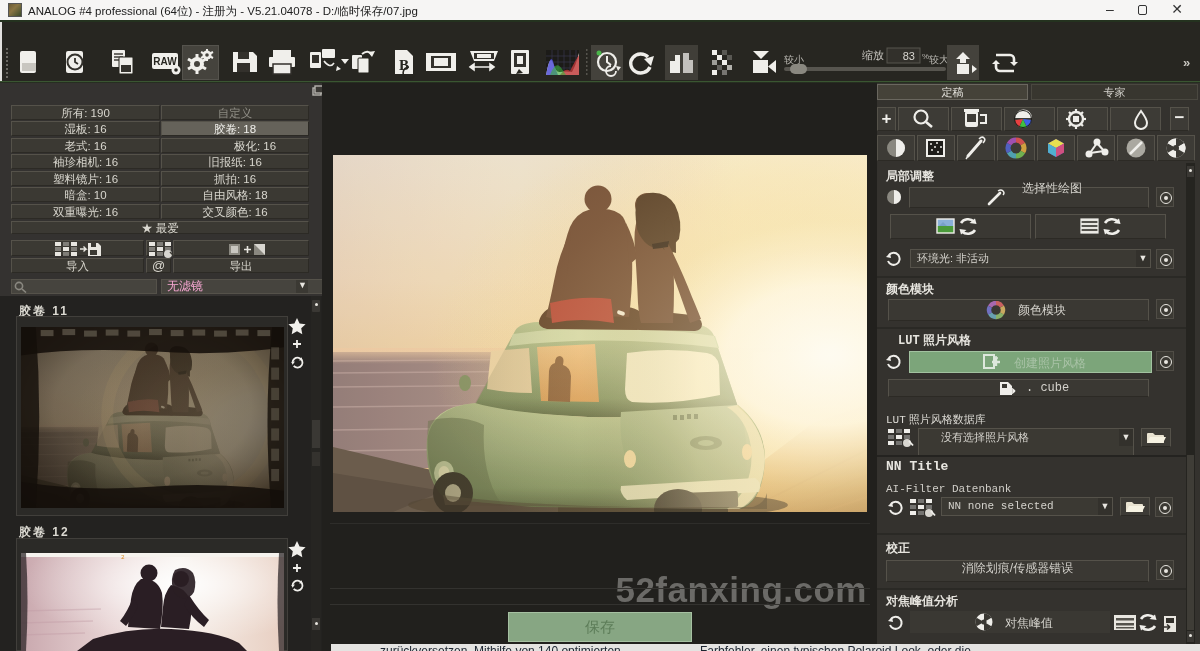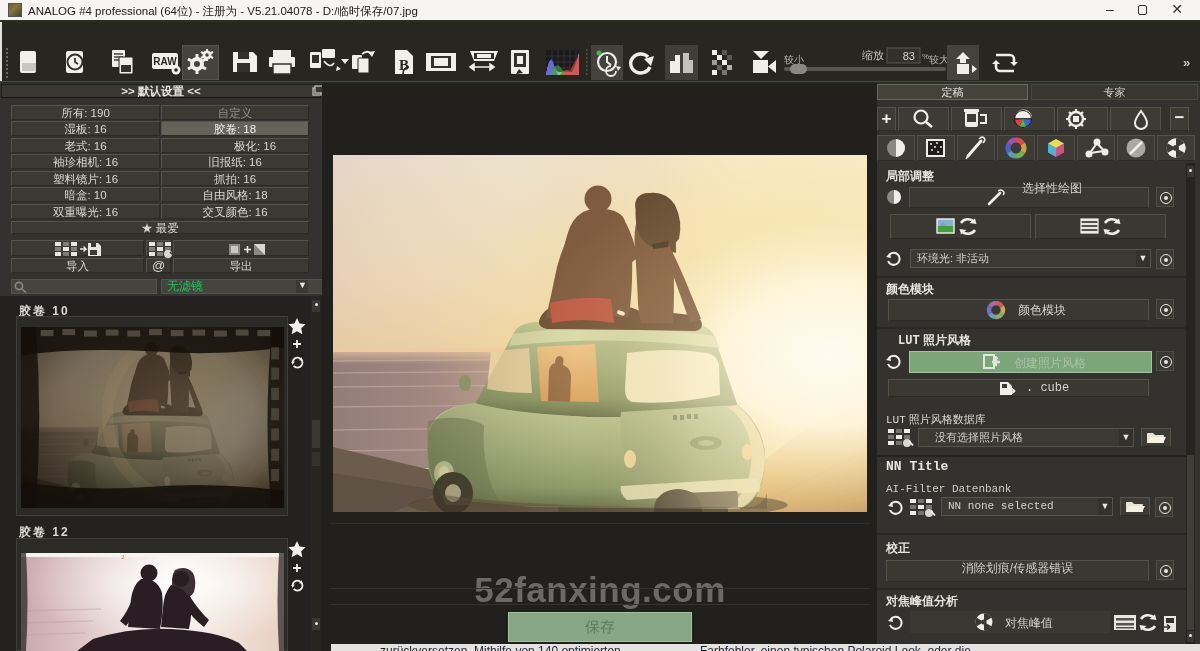--- a/index.html
+++ b/index.html
@@ -197,21 +197,20 @@
             <line x1="19" y1="13" x2="31" y2="7"></line>
         </g>
         <circle cx="25" cy="10" r="1.8" fill="#45433d"></circle>
       </g>
     </svg>
   </div>
   <div class="abs" style="left:0;top:81px;width:1200px;height:2px;background:linear-gradient(#446a3a,#1c1b18);"></div>
 
   <div class="abs" style="left:0;top:83px;width:322px;height:568px;background:#343230;"></div>
 
-  <div class="abs" style="left:1px;top:84px;width:320px;height:14px;background:#3a3834;border:1px solid #1d1c1a;border-bottom-color:#14130f;color:#e6e4de;font-weight:bold;font-size:11.5px;text-align:center;line-height:12px;">&gt;&gt; 默认设置 &lt;&lt;</div>
   <div id="leftgrid">
     <svg class="abs" style="left:312px;top:85px" width="12" height="12">
         <rect x="1" y="3" width="8" height="7" fill="none" stroke="#b5b3ad" stroke-width="1.4"></rect>
         <rect x="3" y="1" width="8" height="7" fill="#3a3834" stroke="#b5b3ad" stroke-width="1.4"></rect>
       </svg>
     <style>
       .gb { position:absolute; background:#3b3933; border:1px solid #55524a; border-bottom-color:#2c2a25; border-right-color:#2c2a25;
             color:#d8d6ce; font-size:11.5px; text-align:center; height:15px; line-height:14px; }
       .c1 { left:11px; width:149px; } .c2 { left:161px; width:148px; }
     </style>
@@ -275,28 +274,28 @@
       </g>
     </svg>
     <div class="gb" style="left:11px;width:133px;top:258px;height:15px;line-height:14px;">导入</div>
     <div class="gb" style="left:146px;width:25px;top:258px;height:15px;line-height:14px;font-size:13px;">@</div>
     <div class="gb" style="left:173px;width:136px;top:258px;height:15px;line-height:14px;">导出</div>
     <div class="abs" style="left:11px;top:279px;width:146px;height:15px;background:#46443e;border:1px solid #55524a;"></div>
     <svg class="abs" style="left:14px;top:281px" width="14" height="12">
       <circle cx="5" cy="5" r="3.6" fill="none" stroke="#8a8880" stroke-width="1.6"></circle>
       <line x1="8" y1="8" x2="12" y2="11.5" stroke="#8a8880" stroke-width="1.6"></line>
     </svg>
-    <div class="abs" style="left:161px;top:279px;width:165px;height:15px;background:#46443e;border:1px solid #55524a;color:#22c55e;font-size:12px;line-height:13px;padding-left:5px;">无滤镜</div>
+    <div class="abs" style="left:161px;top:279px;width:165px;height:15px;background:#46443e;border:1px solid #55524a;color:#f9a8d4;font-size:12px;line-height:13px;padding-left:5px;">无滤镜</div>
     <div class="abs" style="left:296px;top:280px;width:12px;height:13px;background:#3b3933;"></div>
     <div class="abs" style="left:298px;top:280px;font-size:9px;color:#e8e6e0;">▼</div>
   </div>
 
   <div class="abs" style="left:0;top:296px;width:322px;height:355px;background:#232220;"></div>
   <div id="thumbzone">
-    <div class="abs" style="left:19px;top:303px;font-size:12px;font-weight:bold;color:#dcdad2;letter-spacing:2px;">胶卷 10</div>
+    <div class="abs" style="left:19px;top:303px;font-size:12px;font-weight:bold;color:#dcdad2;letter-spacing:2px;">胶卷 11</div>
     <div class="abs" style="left:16px;top:316px;width:272px;height:200px;background:#2b2a27;border:1px solid #413f3b;"></div>
     <svg class="abs" style="left:21px;top:327px;" width="263" height="181" viewBox="0 0 534 357" preserveAspectRatio="none">
       <g filter="url(#vint)">
           <use href="#scene"></use>
         </g>
       <ellipse cx="345" cy="175" rx="170" ry="168" fill="none" stroke="#e0c28c" stroke-width="24" opacity="0.2"></ellipse>
       <rect width="534" height="357" fill="#241c0e" opacity="0.2"></rect>
       <rect width="534" height="357" fill="url(#vig1)"></rect>
       <g fill="#140f0a">
         <path d="M0,0 h534 v40 q-130,18 -270,8 q-150,-8 -264,8 Z" opacity="0.88"></path>
@@ -578,21 +577,21 @@
         </g>
 
         <rect width="534" height="357" fill="#f8d496" opacity="0.1"></rect>
         <rect width="534" height="357" fill="url(#sun)" opacity="0.3"></rect>
       </symbol>
     </defs>
   </svg>
   <svg class="abs" style="left:333px;top:155px;" width="534" height="357" viewBox="0 0 534 357">
       <use href="#scene"></use>
     </svg>
-  <div class="abs" style="left:333px;top:570px;width:534px;height:60px;color:#6b6a67;font-size:35px;font-weight:bold;text-align:center;letter-spacing:0.5px;">52fanxing.com</div>
+  <div class="abs" style="left:333px;top:570px;width:534px;height:60px;color:#6b6a67;font-size:35px;font-weight:bold;text-align:right;letter-spacing:0.5px;">52fanxing.com</div>
   <div class="abs" style="left:330px;top:588px;width:540px;height:1px;background:#33322f;"></div>
   <div class="abs" style="left:330px;top:604px;width:540px;height:1px;background:#33322f;"></div>
   <div class="abs" style="left:508px;top:612px;width:184px;height:30px;background:#87a683;border:1px solid #a6c0a2;color:#5d7d59;font-size:15px;text-align:center;line-height:27px;">保存</div>
 
   <div class="abs" style="left:877px;top:83px;width:323px;height:568px;background:#34322e;"></div>
   <div id="rightpanel">
     <style>
       .rbtn { position:absolute; background:#3d3b36; border:1px solid #55524a; border-bottom-color:#2c2a25; }
       .rlab { position:absolute; color:#e6e4de; font-size:12px; font-weight:bold; }
       .eye { position:absolute; width:18px; height:20px; background:#3b3933; border:1px solid #504d46; }
@@ -833,21 +832,21 @@
           <rect x="16" y="1" width="6" height="4"></rect>
         <rect x="0" y="7" width="6" height="4" opacity="0.35"></rect>
           <rect x="8" y="7" width="6" height="4"></rect>
           <rect x="16" y="7" width="6" height="4" opacity="0.35"></rect>
         <rect x="0" y="13" width="6" height="4"></rect>
           <rect x="8" y="13" width="6" height="4" opacity="0.35"></rect>
       </g>
       <circle cx="19" cy="15" r="4" fill="#d8d6d0"></circle>
       <path d="M21,13 l4,4.5" stroke="#efeeea" stroke-width="1.8"></path>
     </svg>
-    <div class="abs" style="left:918px;top:428px;width:216px;height:19px;background:#3b3933;border:1px solid #55524a;color:#d4d2cc;font-size:11px;line-height:17px;padding-left:16px;">没有选择照片风格</div>
+    <div class="abs" style="left:918px;top:428px;width:216px;height:28px;background:#3b3933;border:1px solid #55524a;color:#d4d2cc;font-size:11px;line-height:17px;padding-left:22px;">没有选择照片风格</div>
     <div class="abs" style="left:1119px;top:429px;width:14px;height:17px;background:#33312c;color:#e8e6e0;font-size:9px;text-align:center;line-height:17px;">▼</div>
     <div class="rbtn" style="left:1141px;top:428px;width:30px;height:19px;"></div>
     <svg class="abs" style="left:1146px;top:431px" width="20" height="14">
       <path d="M1,12 V3 a1,1 0 0 1 1,-1 h5 l2,2 h8 a1,1 0 0 1 1,1 v7 Z" fill="#e8e2d0"></path>
       <path d="M1,12 L4,6 h16 l-3,6 Z" fill="#f6f2e2"></path>
     </svg>
 
     <div class="abs" style="left:877px;top:455px;width:310px;height:2px;background:#242320;"></div>
     <div class="abs" style="left:877px;top:276px;width:309px;height:2px;background:#2a2925;"></div>
     <div class="abs" style="left:877px;top:327px;width:309px;height:2px;background:#2a2925;"></div>

